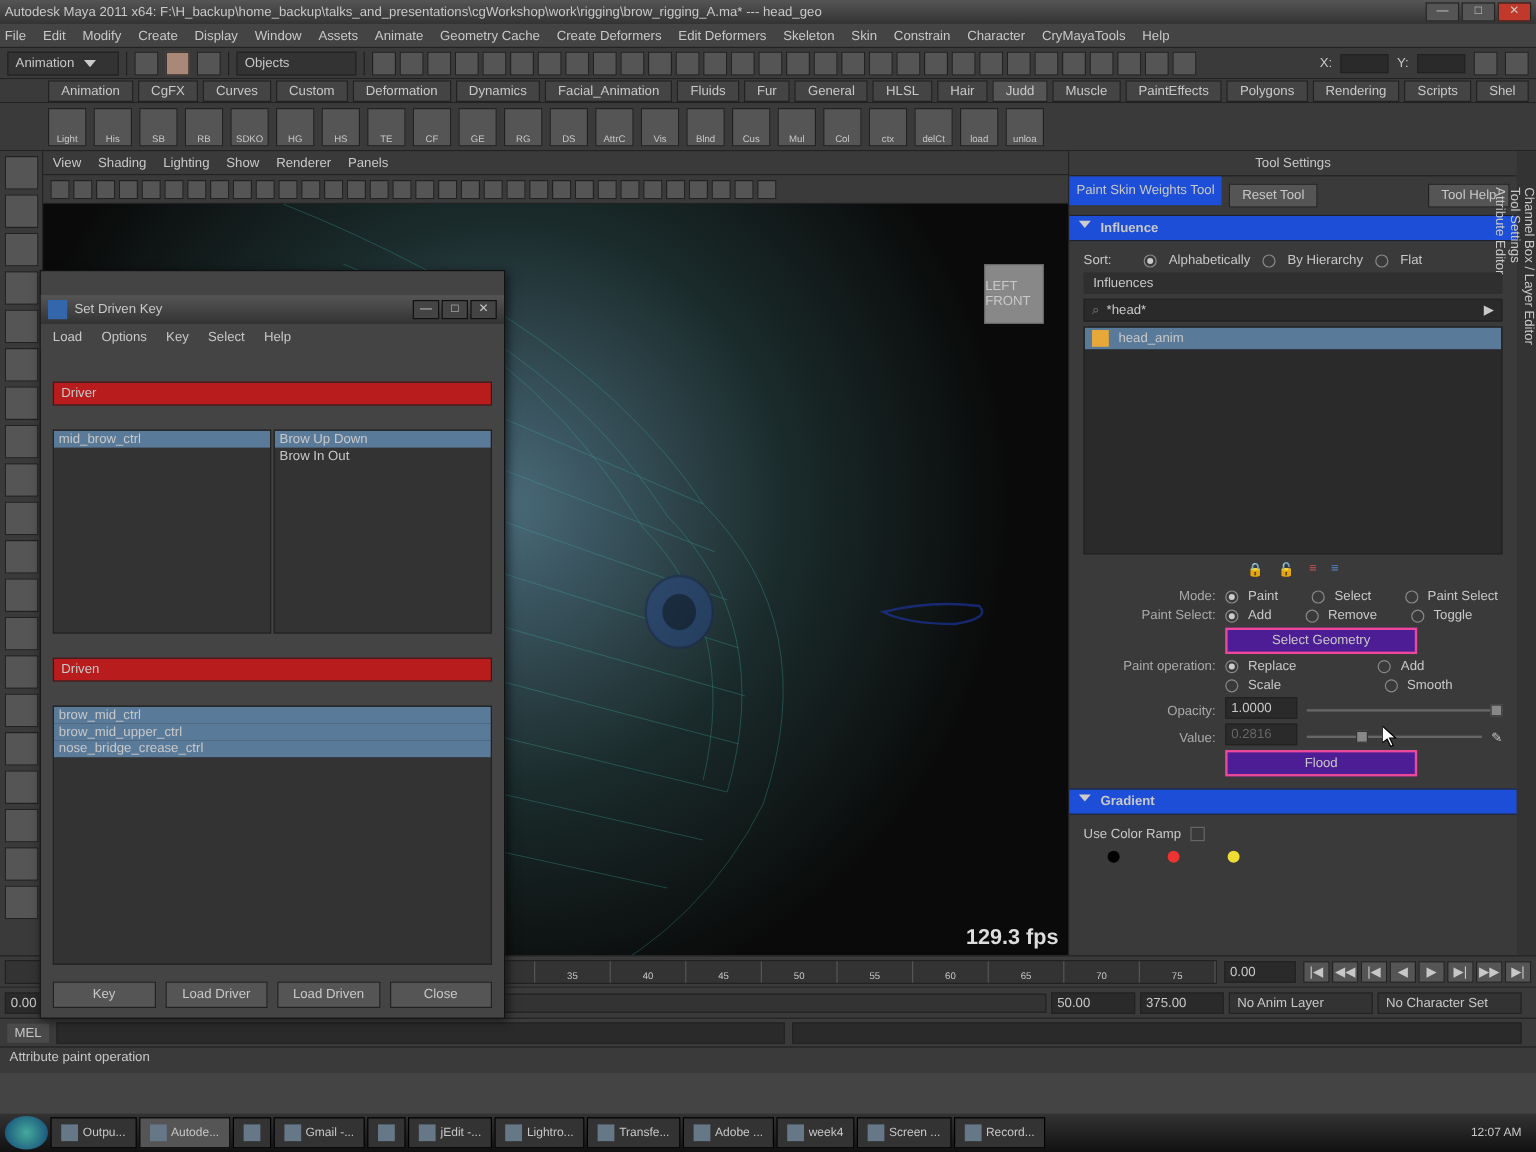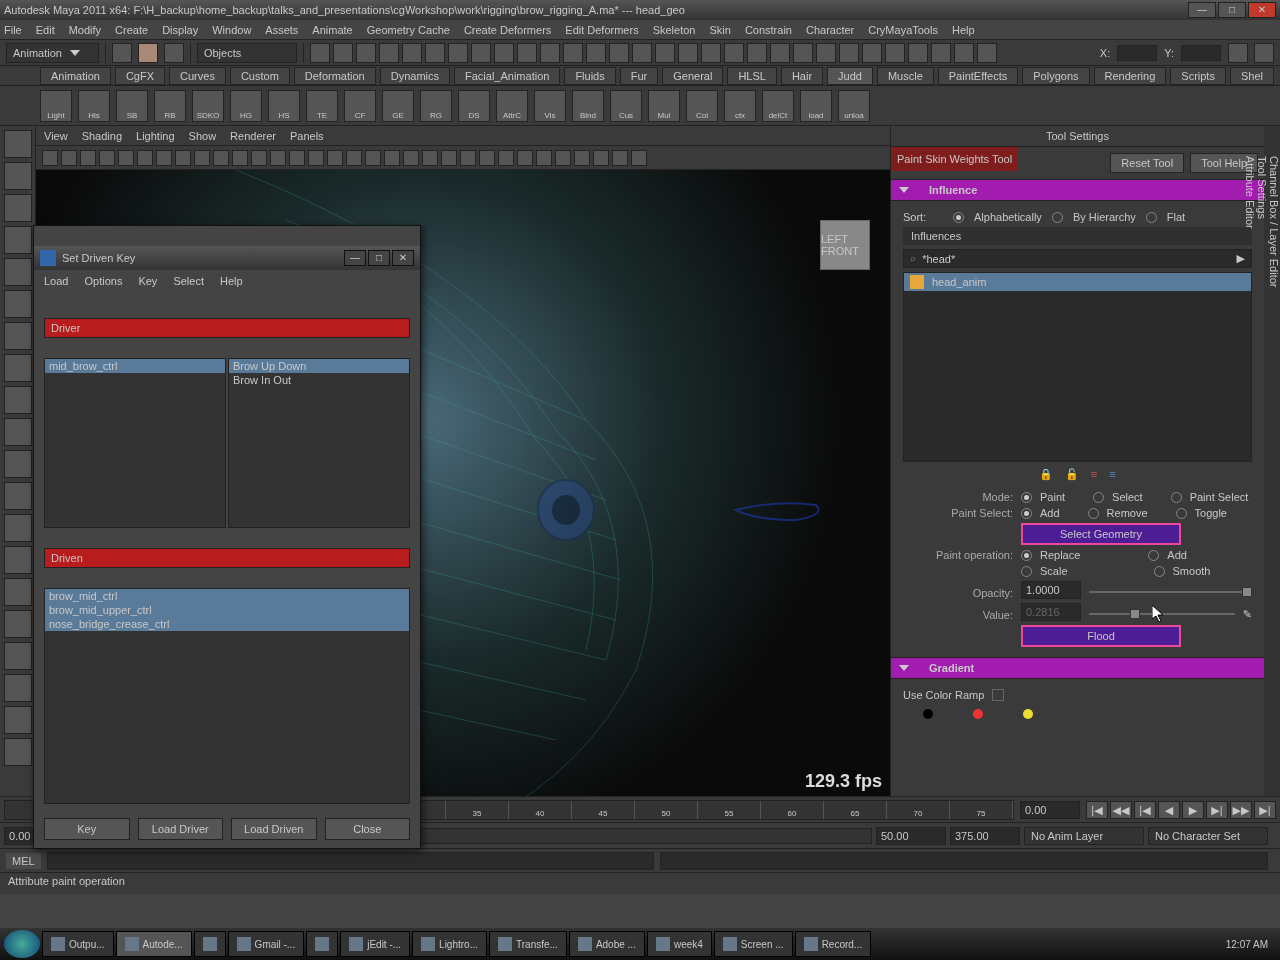--- a/index.html
+++ b/index.html
@@ -25,24 +25,24 @@
 .vp-menu { height: 20px; background: #3a3a3a; display:flex; align-items:center; padding:0 8px; gap:14px; border-bottom:1px solid #222;}
 .vp-icons { height: 24px; background: #3a3a3a; display:flex; align-items:center; padding:0 6px; gap:3px; border-bottom:1px solid #222;}
 .vp-icons .vi { width:16px; height:16px; background:#555; border:1px solid #222;}
 .viewport { position: absolute; top: 44px; left: 0; right: 0; bottom: 0; background: radial-gradient(circle at 45% 40%, #4a6a7a 0%, #1a2a2a 40%, #0a0a0a 70%); overflow:hidden;}
 .fps { position: absolute; bottom: 4px; right: 8px; font-size: 18px; font-weight: bold; color: #ddd;}
 .viewcube { position:absolute; top:50px; right:20px; width:50px; height:50px; background:#888; border:1px solid #666; display:flex; align-items:center; justify-content:center; font-size:7px; color:#333;}
 .right-panel { width: 390px; background: #3a3a3a; border-left: 1px solid #222; position:relative; overflow:hidden;}
 .right-tabs { position:absolute; right:0; top:0; width:16px; height:100%; background:#333; writing-mode:vertical-rl; text-orientation:mixed; font-size:10px; padding-top:20px;}
 .rt-content { margin-right:16px; height:100%; overflow-y:auto;}
 .panel-title { text-align:center; padding:4px; background:#3a3a3a; border-bottom:1px solid #222;}
-.panel-sub { padding:6px; background:#7f1d1d;}
-.tool-btns { display:flex; gap:6px; justify-content:flex-end; padding:6px;}
+.panel-sub { padding:6px; background:#1d4ed8;}
+.tool-btns { display:flex; gap:6px; justify-content:space-between; padding:6px;}
 .tool-btns .tbtn { background:#555; border:1px solid #222; padding:3px 10px;}
-.section-hdr { background:#a21caf; padding:4px 8px; font-weight:bold; display:flex; align-items:center; gap:20px; border-top:1px solid #222; border-bottom:1px solid #222;}
+.section-hdr { background:#1d4ed8; padding:4px 8px; font-weight:bold; display:flex; align-items:flex-start; gap:8px; border-top:1px solid #222; border-bottom:1px solid #222;}
 .section-body { padding:6px 12px; }
 .radio-row { display:flex; align-items:center; gap:10px; margin:4px 0;}
 .radio { width:11px; height:11px; border-radius:50%; border:1px solid #888; display:inline-block;}
 .radio.sel::after { content:''; display:block; width:5px; height:5px; border-radius:50%; background:#ccc; margin:2px auto;}
 .influence-filter { display:flex; align-items:center; background:#2a2a2a; border:1px solid #222; padding:2px 6px; margin:4px 0;}
 .influence-list { background:#2a2a2a; border:1px solid #222; height:190px; overflow:auto;}
 .inf-item { display:flex; align-items:center; padding:2px 6px; gap:8px;}
 .inf-item.sel { background:#5a7a9a;}
 .inf-swatch { width:14px; height:14px; background:#e6a838;}
 .form-row { display:flex; align-items:flex-end; margin:4px 0; gap:8px;}

